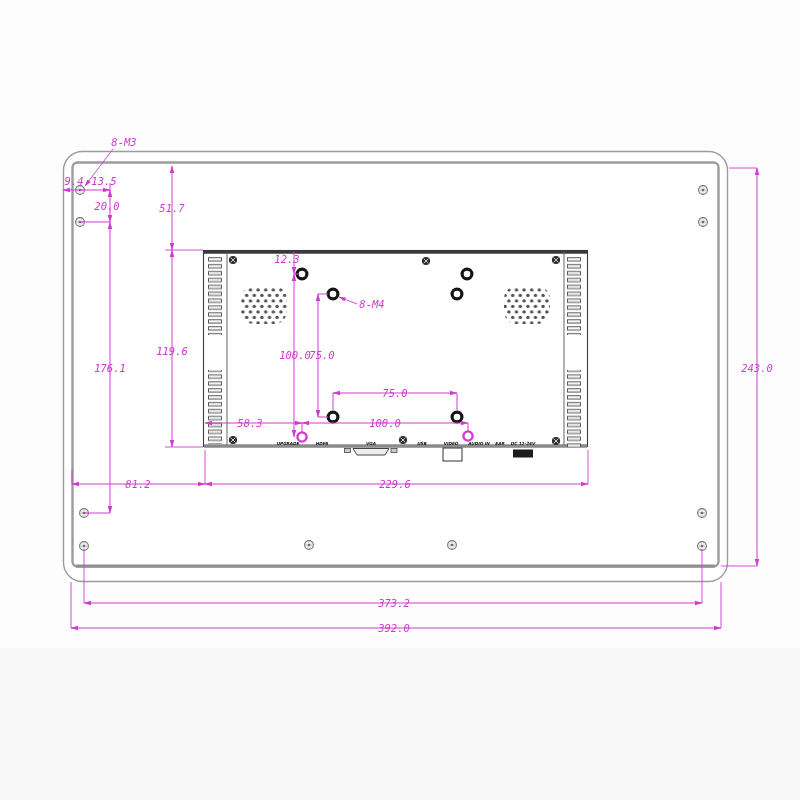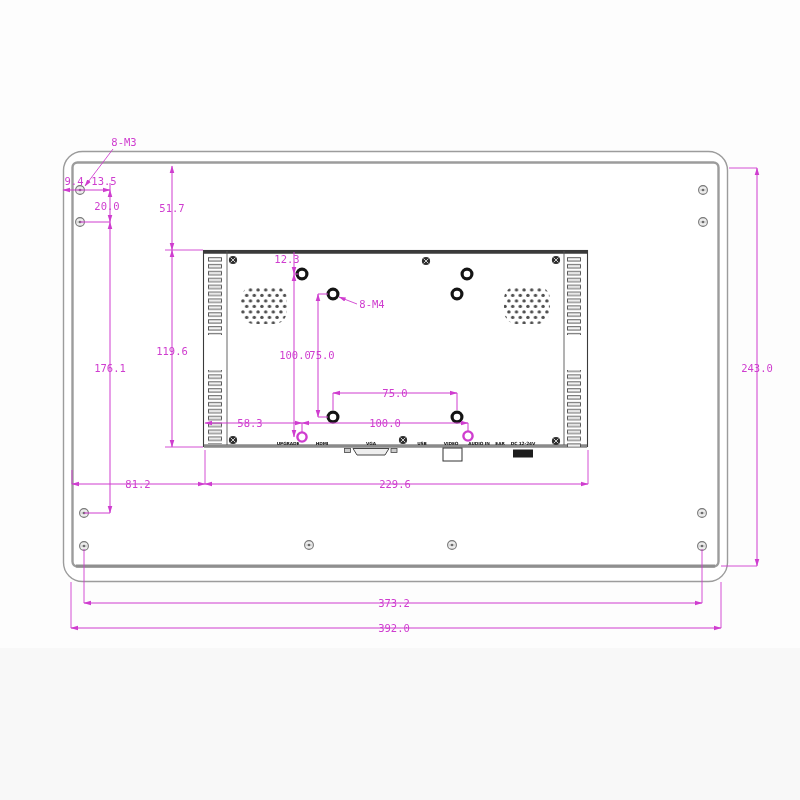--- a/index.html
+++ b/index.html
@@ -3,21 +3,21 @@
 <meta charset="utf-8">
 <style>
   :root{
     --dimension:#cf3dcf;
     --panel-outline:#9c9c9c;
     --chassis-line:#3a3a3a;
     --background:#fdfdfd;
   }
   html,body{margin:0;padding:0;}
   body{background:var(--background);width:800px;height:800px;overflow:hidden;}
-  .stage{position:relative;width:800px;height:800px;}
+  .stage{position:relative;width:800px;height:800px;font-style:italic;}
   svg{display:block;}
   .dim{stroke:var(--dimension);stroke-width:1;fill:none;}
   .dimthin{stroke:var(--dimension);stroke-width:0.9;fill:none;}
   .dimtxt{fill:var(--dimension);font-family:"DejaVu Sans Mono",monospace;font-size:10.5px;text-anchor:middle;}
   .port-label{fill:#151515;font-family:"DejaVu Sans",sans-serif;font-size:4.3px;font-weight:bold;text-anchor:middle;letter-spacing:-0.1px;}
   .panelline{stroke:var(--panel-outline);fill:#ffffff;}
 </style>
 </head>
 <body>
 

